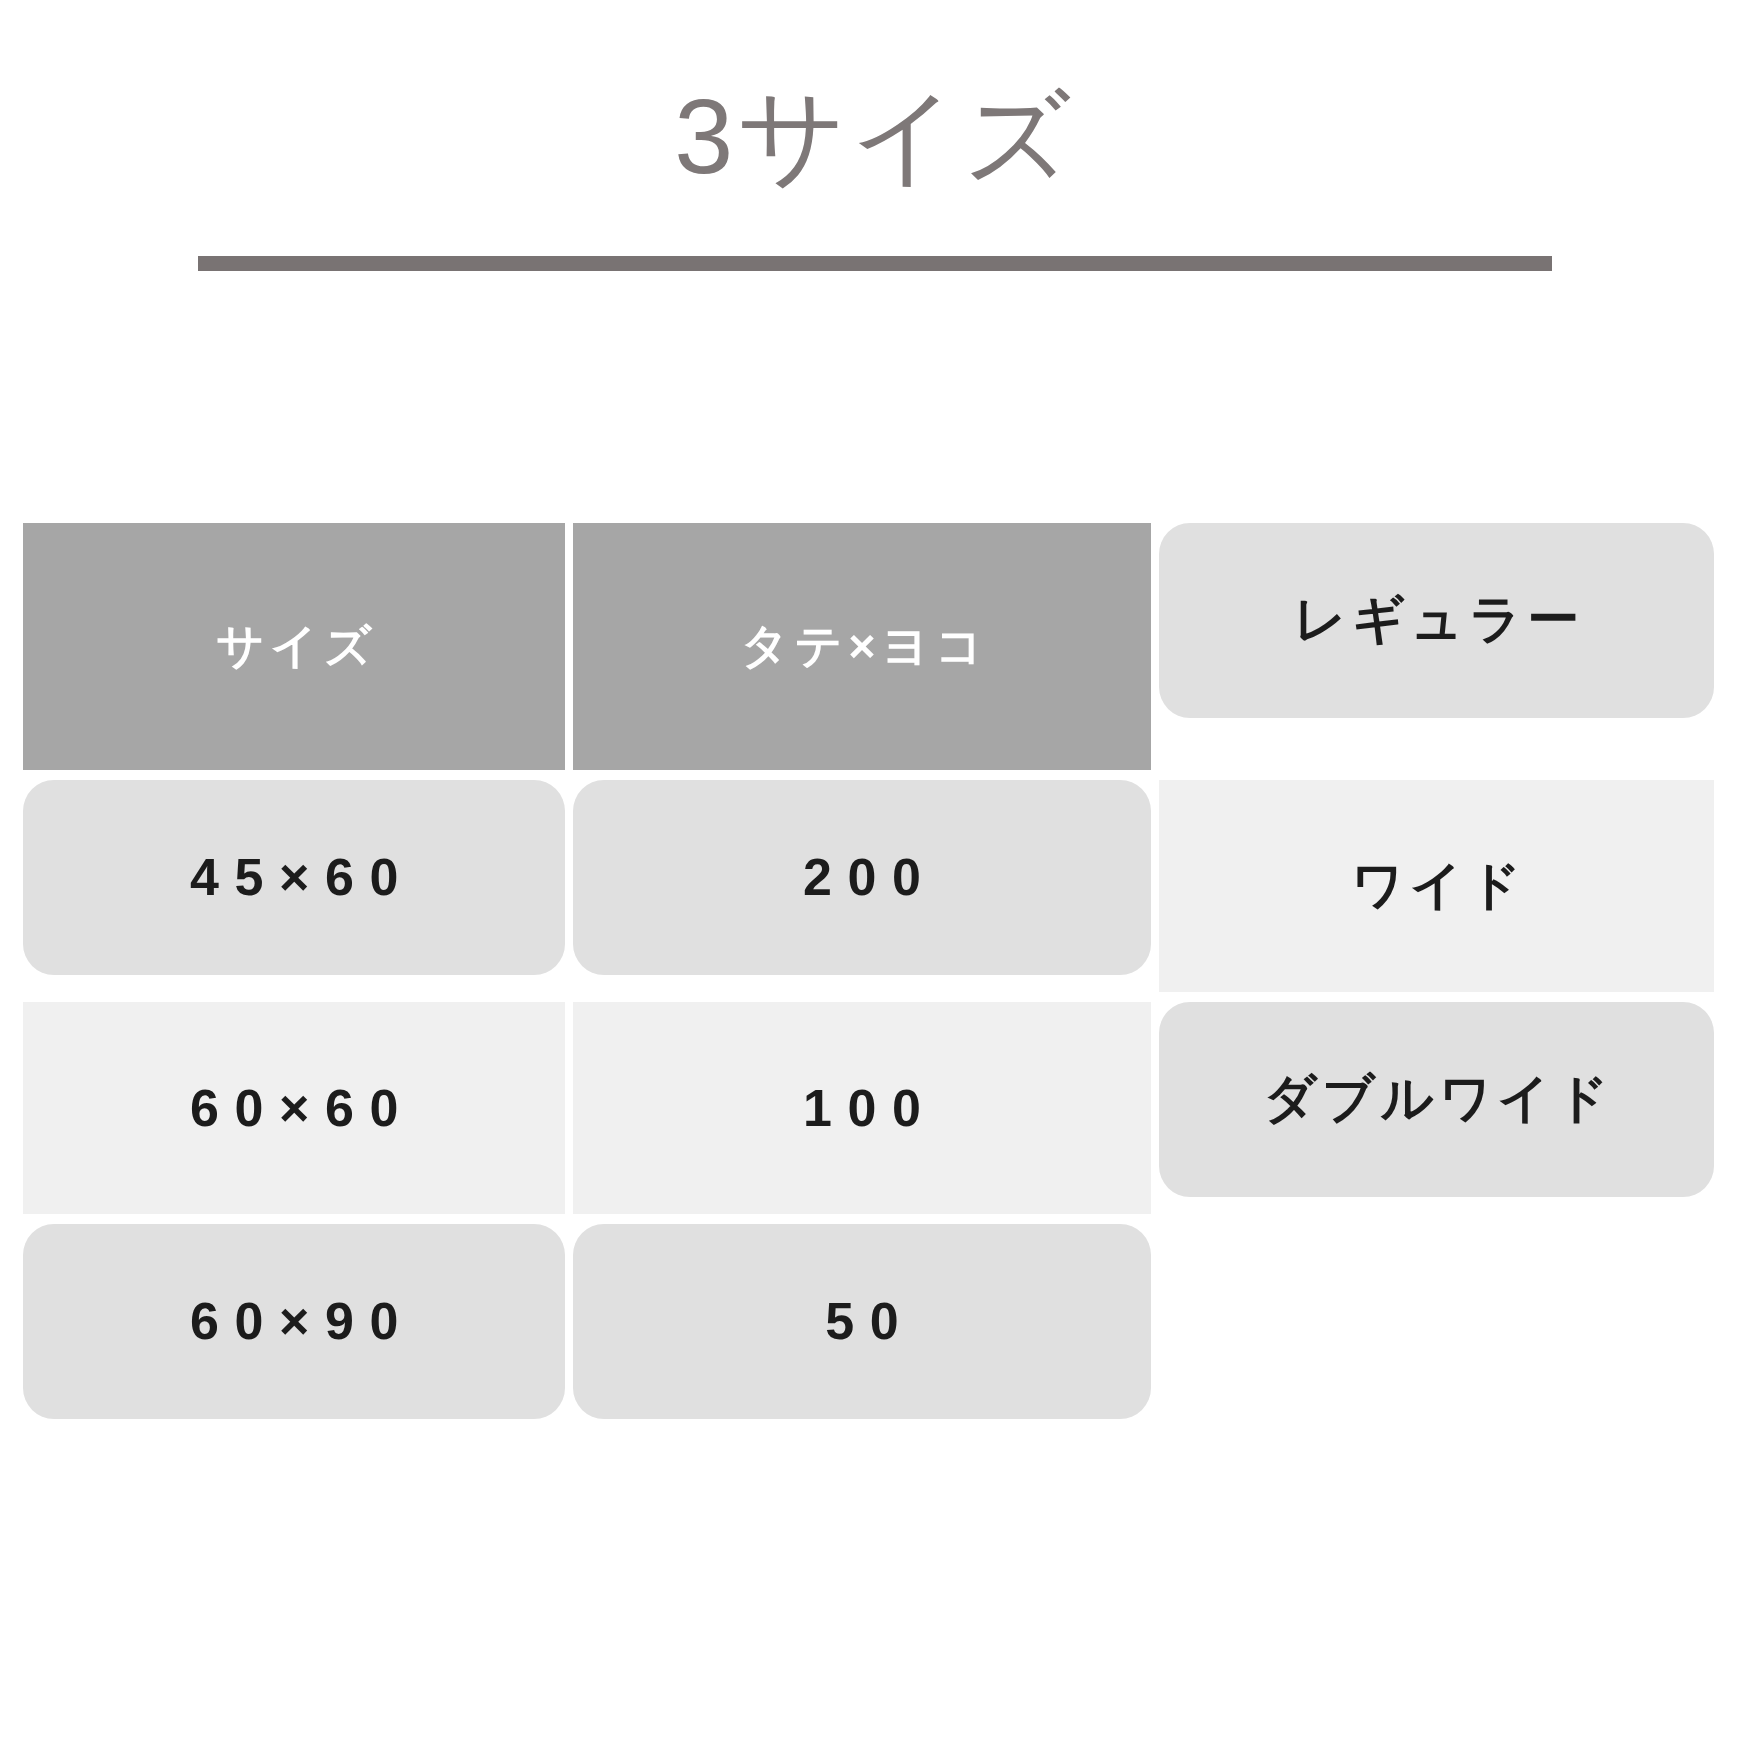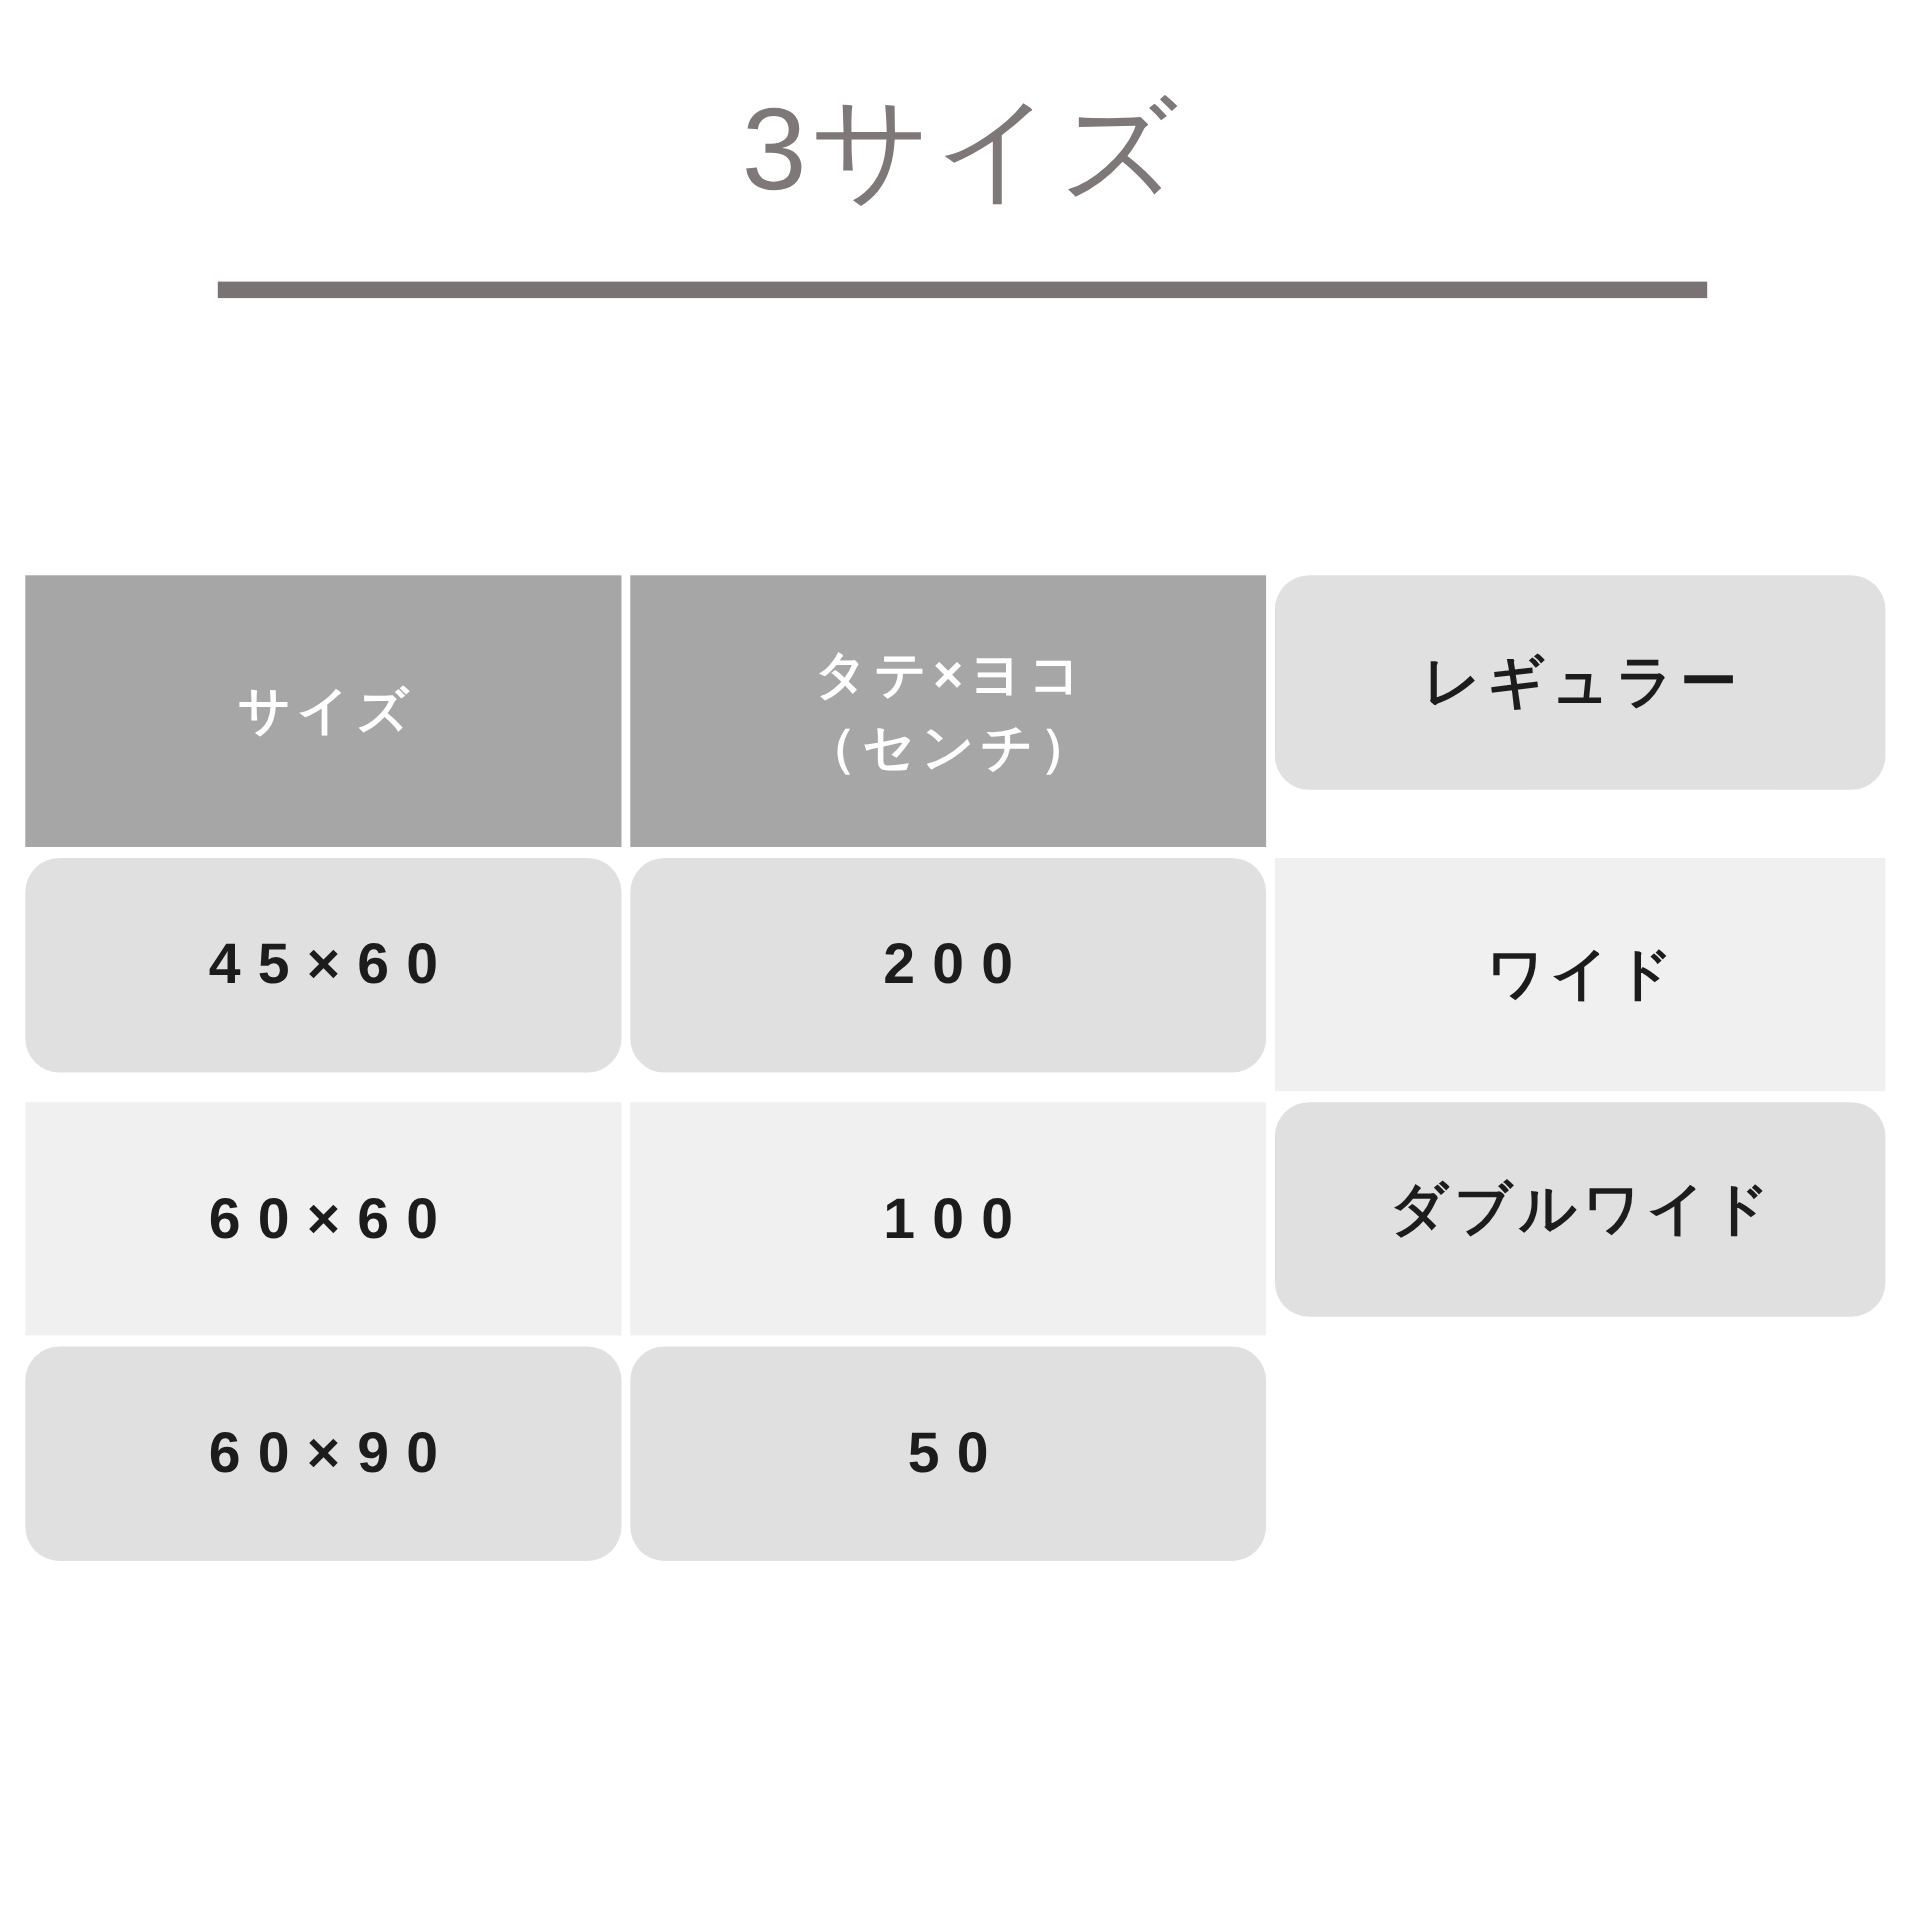--- a/index.html
+++ b/index.html
@@ -82,21 +82,20 @@
 <div class="title">3サイズ</div>
 <div class="title-underline"></div>
 
 <div class="size-table">
 
   <div class="hcell">
     <span>サイズ</span>
   </div>
   <div class="hcell">
     <span>タテ×ヨコ</span>
-    <span>（センチ）</span>
   </div>
 
   <div class="row row-odd">
     <div class="cell">レギュラー</div>
     <div class="cell numeric">45×60</div>
     <div class="cell numeric">200</div>
   </div>
 
   <div class="row row-even">
     <div class="cell">ワイド</div>

